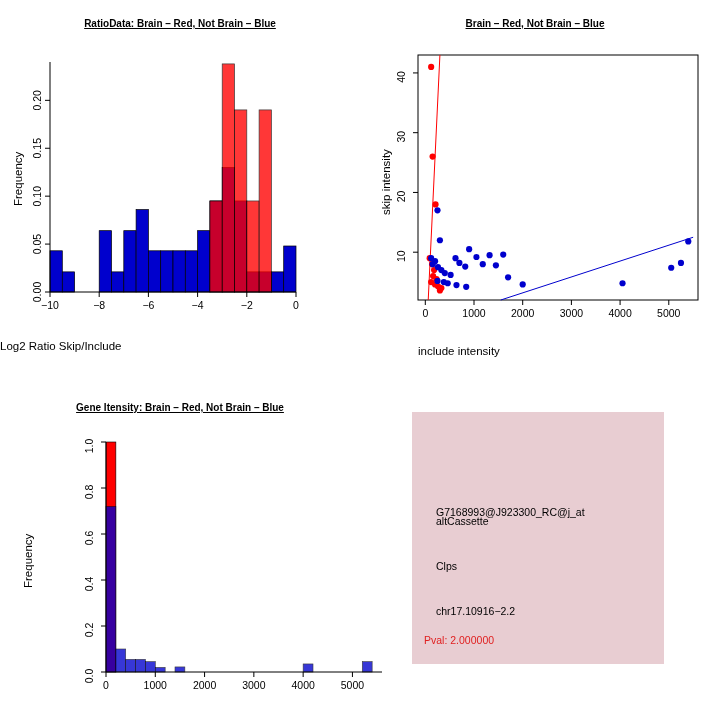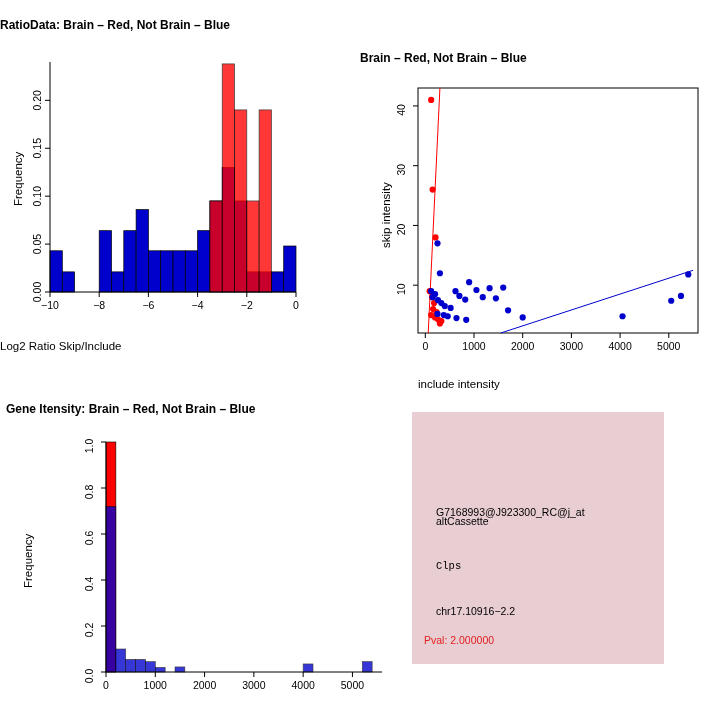--- a/index.html
+++ b/index.html
@@ -1,19 +1,19 @@
 <!DOCTYPE html>
 <html><head>
 <meta charset="utf-8">
 <style>
   html,body{margin:0;padding:0;}
   body{width:720px;height:720px;background:#ffffff;font-family:"Liberation Sans",sans-serif;color:#000;overflow:hidden;}
   .page{position:relative;width:720px;height:720px;}
   .panel{position:absolute;}
-  .title{font-size:12px;font-weight:bold;text-align:left;white-space:nowrap;}
+  .title{font-size:10px;font-weight:bold;text-align:center;white-space:nowrap;text-decoration:underline;}
   .axis-label{font-size:11.5px;text-align:left;white-space:nowrap;}
   .ylabel{font-size:11.5px;white-space:nowrap;transform-origin:0 0;}
   svg{display:block;}
   .infobox{background:#e8cdd2;}
   .infoline{font-size:10.5px;}
   .pval{color:#e02020;}
 </style>
 </head>
 <body>
 
@@ -78,21 +78,21 @@
           <text x="37" y="248.08333333333331" transform="rotate(-90 37 244.08333333333331)" text-anchor="middle">0.05</text>
           <text x="37" y="200.16666666666666" transform="rotate(-90 37 196.16666666666666)" text-anchor="middle">0.10</text>
           <text x="37" y="152.25" transform="rotate(-90 37 148.25)" text-anchor="middle">0.15</text>
           <text x="37" y="104.33333333333331" transform="rotate(-90 37 100.33333333333331)" text-anchor="middle">0.20</text>
         </g>
     </svg>
     <div class="axis-label" style="position:absolute;left:0;top:340px;width:348px;">Log2 Ratio Skip/Include</div>
     <div class="ylabel" style="position:absolute;left:12px;top:206px;transform:rotate(-90deg);">Frequency</div>
   </div>
 
-  <div class="panel" style="left:360px;top:0;width:360px;height:360px;margin-top:33px;">
+  <div class="panel" style="left:360px;top:0;width:360px;height:360px;">
     <div class="title" style="left:0;top:18px;position:absolute;width:350px;">Brain – Red, Not Brain – Blue</div>
     <svg width="360" height="360" viewBox="0 0 360 360">
       <rect x="58" y="55" width="280" height="245" fill="none" stroke="#000" stroke-width="1"></rect>
       <g id="scatter-lines">
           <line x1="68.22608695652174" y1="300" x2="79.91304347826087" y2="55" stroke="#FF0000" stroke-width="1"></line>
           <line x1="140.7826086956522" y1="300" x2="333.1304347826087" y2="237.2560975609756" stroke="#0000CD" stroke-width="1"></line>
         </g>
       <g id="scatter-points">
           <circle cx="71.14782608695651" cy="66.95121951219514" r="3.1" fill="#FF0000"></circle>
           <circle cx="72.6086956521739" cy="156.58536585365854" r="3.1" fill="#FF0000"></circle>
@@ -220,18 +220,18 @@
           <text x="51" y="66" transform="rotate(-90 51 66)">1.0</text>
         </g>
     </svg>
     <div class="axis-label" style="position:absolute;left:64px;top:340px;width:276px;">Intensity</div>
     <div class="ylabel" style="position:absolute;left:22px;top:208px;transform:rotate(-90deg);">Frequency</div>
   </div>
 
   <div class="panel infobox" style="left:412px;top:412px;width:252px;height:252px;">
     <div class="infoline" style="position:absolute;left:24px;top:58px;margin-top:36px;">G7168993@J923300_RC@j_at</div>
     <div class="infoline" style="position:absolute;left:24px;top:103px;">altCassette</div>
-    <div class="infoline" style="position:absolute;left:24px;top:148px;font-family:Liberation Mono, monospace;">Clps</div>
+    <div class="infoline" style="position:absolute;left:24px;top:148px;">Clps</div>
     <div class="infoline" style="position:absolute;left:24px;top:193px;">chr17.10916−2.2</div>
     <div class="infoline pval" style="position:absolute;left:12px;top:222px;">Pval: 2.000000</div>
   </div>
 
 </div>
 
 </body></html>

